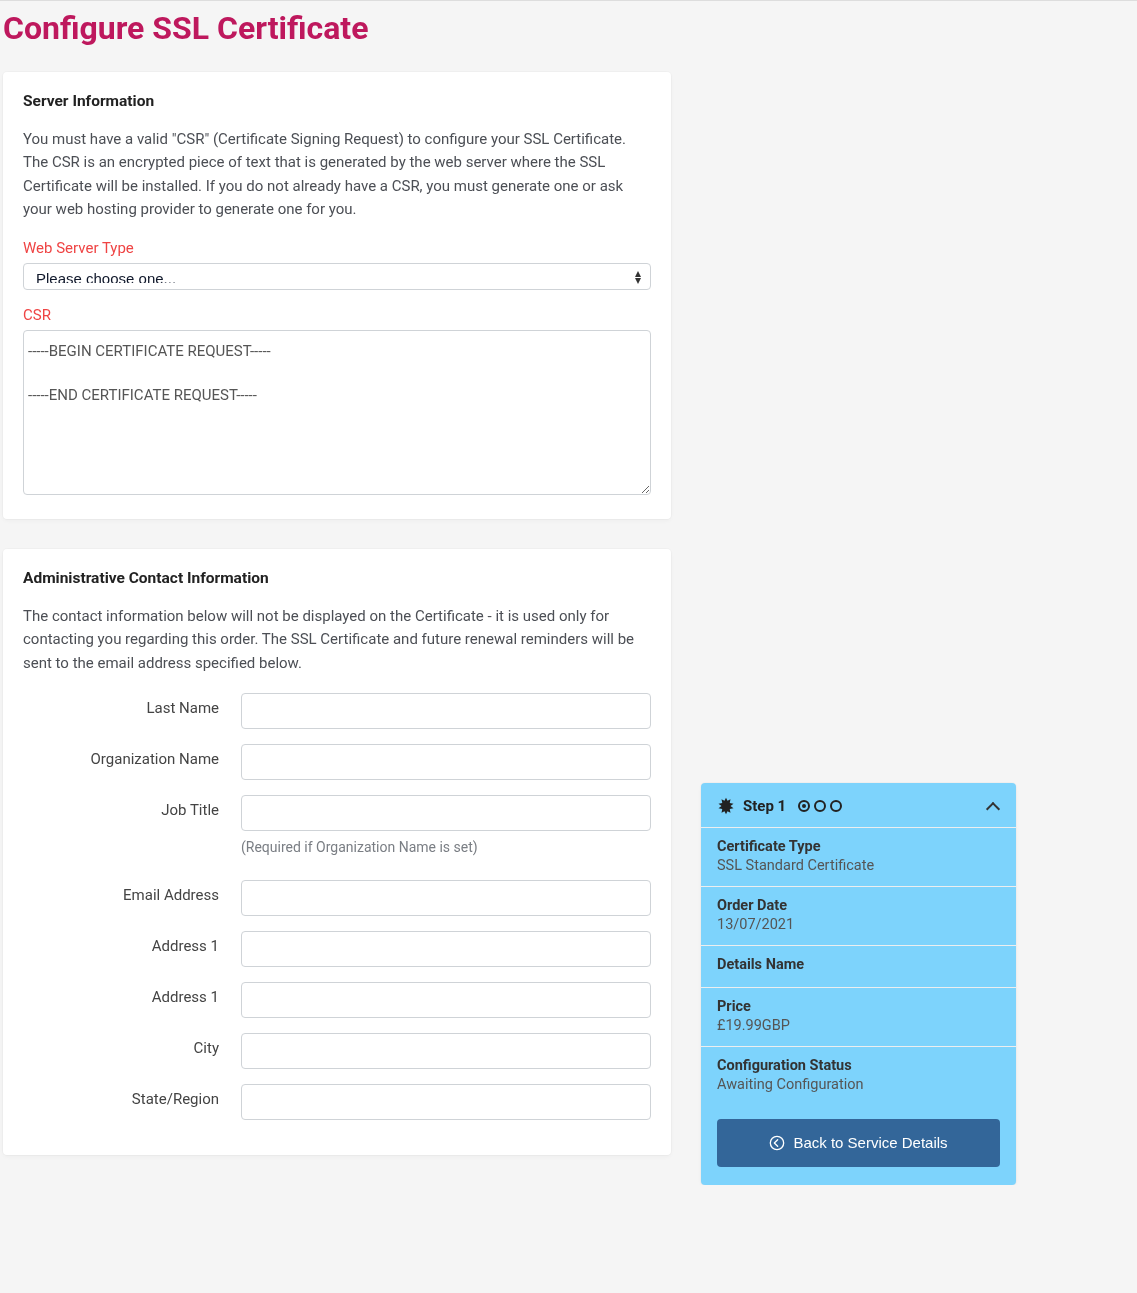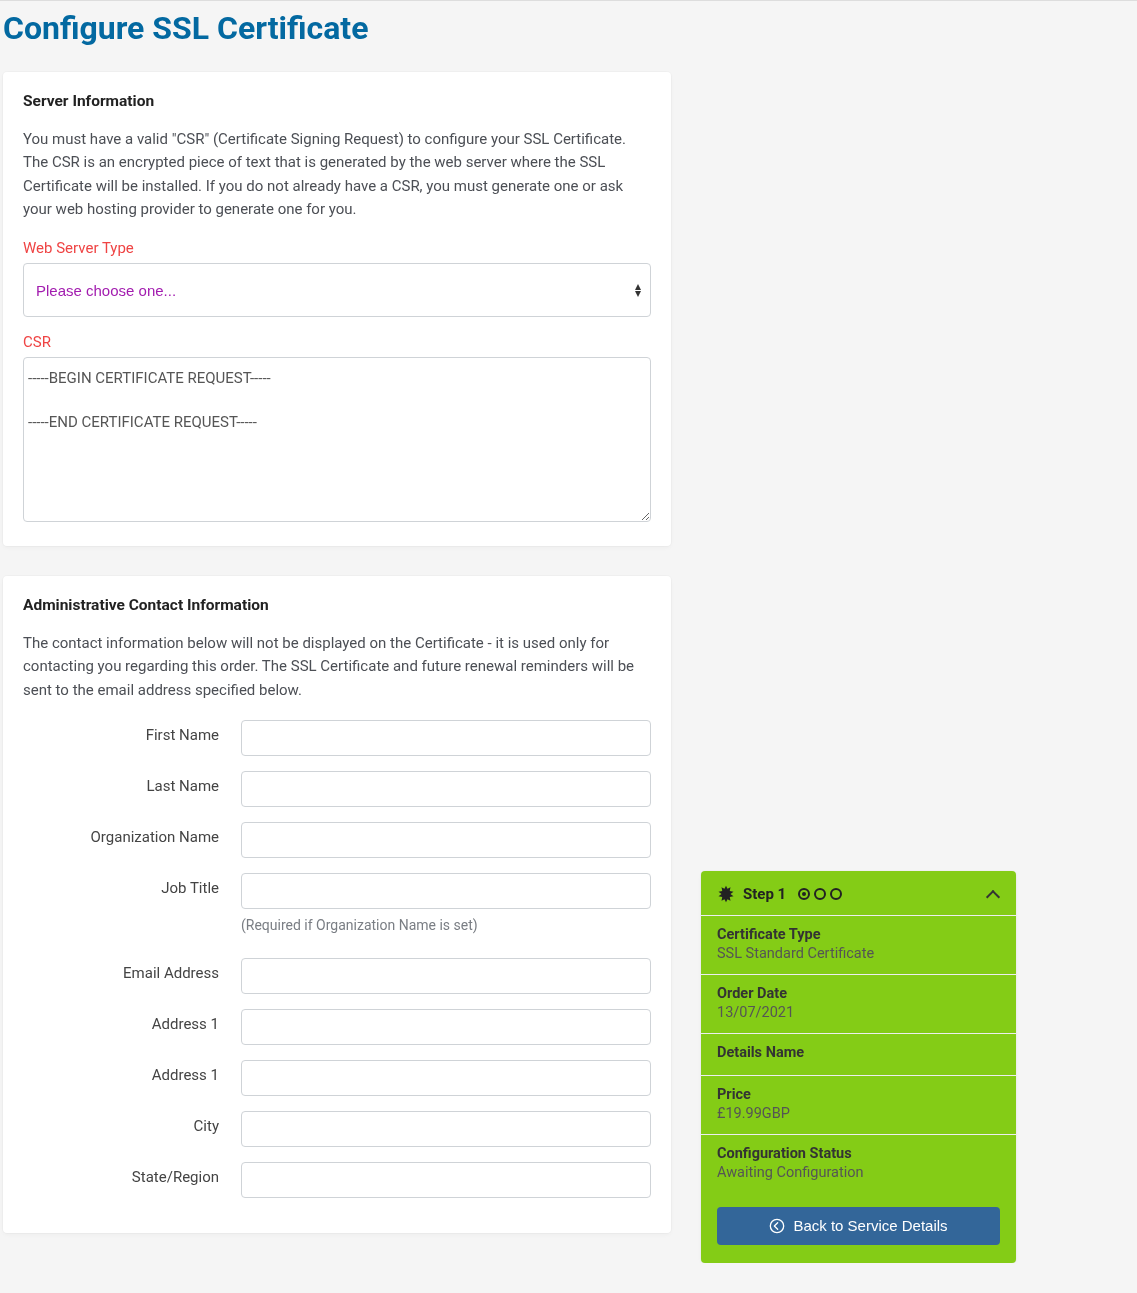--- a/index.html
+++ b/index.html
@@ -12,21 +12,21 @@
   }
   .page {
     width: 1137px;
     padding: 0;
     border-top: 1px solid #ddd;
   }
   h1.page-title {
     font-size: 32px;
     font-weight: 700;
     margin: 8px 17px 25px 3px;
-    color: #0369a1;
+    color: #be185d;
   }
   .layout {
     display: flex;
     gap: 30px;
     align-items: flex-end;
     padding: 0 3px;
   }
   .main-col { flex: 0 0 665px; }
   .side-col { flex: 0 0 315px; }
 
@@ -49,27 +49,27 @@
     color: #4c4f55;
   }
 
   .form-label {
     display: block;
     margin-bottom: 6px;
     color: #ef4444;
   }
   .form-select {
     width: 100%;
-    height: 54px;
+    height: 27px;
     padding: 6px 28px 6px 12px;
     border: 1px solid #cfd3d7;
     border-radius: 4px;
     background: #fff;
     font-size: 15px;
-    color: #a21caf;
+    color: #0f172a;
     appearance: none;
     position: relative;
   }
   .select-wrap { position: relative; margin-bottom: 16px; }
   .select-caret {
     position: absolute;
     right: 10px; top: 50%;
     transform: translateY(-50%);
     pointer-events: none;
     font-size: 12px;
@@ -115,21 +115,21 @@
     font-size: 15px;
   }
   .help-text {
     font-size: 14px;
     color: #7a7e84;
     margin-top: 8px;
   }
 
   
   .side-card {
-    background: #84cc16;
+    background: #7dd3fc;
     border-radius: 4px;
     box-shadow: 0 0 0 1px rgba(0,0,0,0.02), 0 2px 4px rgba(0,0,0,0.03);
     padding: 0;
   }
   .side-header {
     display: flex;
     align-items: center;
     justify-content: space-between;
     padding: 14px 16px 12px 16px;
   }
@@ -161,21 +161,21 @@
     padding: 10px 16px 12px 16px;
     border-top: 1px solid #eceeef;
   }
   .side-item:first-of-type { border-top: none; padding-top:0; }
   .side-item .k { font-weight:700; color:#333; font-size:14.5px; }
   .side-item .v { color:#555; margin-top:2px; font-size:14.5px; }
 
   .side-footer { padding: 14px 16px 18px 16px; }
   .btn-primary {
     display:flex; align-items:center; justify-content:center; gap:8px;
-    width:100%; height:38px;
+    width:100%; height:48px;
     background:#336699; color:#fff; border:none; border-radius:4px;
     font-size:15px; cursor:pointer;
   }
   .btn-primary svg { width:16px; height:16px; }
 </style>
 </head>
 <body>
 
 <div class="page">
   <h1 class="page-title">Configure SSL Certificate</h1>
@@ -198,24 +198,20 @@
         <label class="form-label">CSR</label>
         <textarea class="csr" style="">-----BEGIN CERTIFICATE REQUEST-----
 
 -----END CERTIFICATE REQUEST-----</textarea>
       </div>
 
       <div class="card">
         <div class="card-title">Administrative Contact Information</div>
         <p class="desc">The contact information below will not be displayed on the Certificate - it is used only for contacting you regarding this order. The SSL Certificate and future renewal reminders will be sent to the email address specified below.</p>
 
-        <div class="form-row">
-          <div class="lbl">First Name</div>
-          <div class="ctl"><input class="form-input" type="text" style=""></div>
-        </div>
         <div class="form-row">
           <div class="lbl">Last Name</div>
           <div class="ctl"><input class="form-input" type="text" style=""></div>
         </div>
         <div class="form-row">
           <div class="lbl">Organization Name</div>
           <div class="ctl"><input class="form-input" type="text" style=""></div>
         </div>
         <div class="form-row">
           <div class="lbl">Job Title</div>

